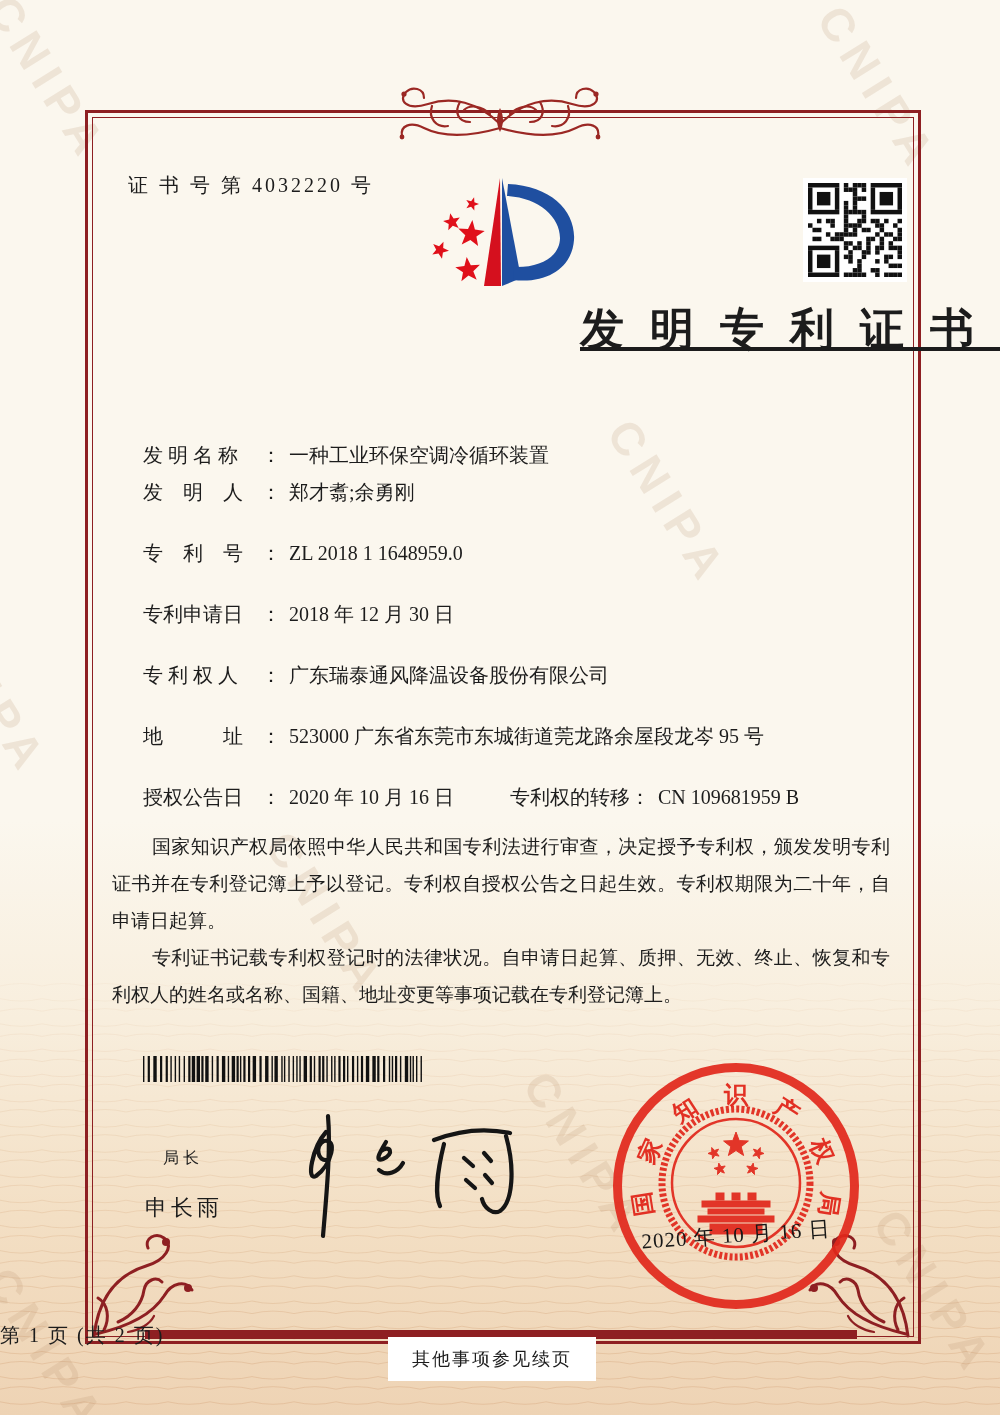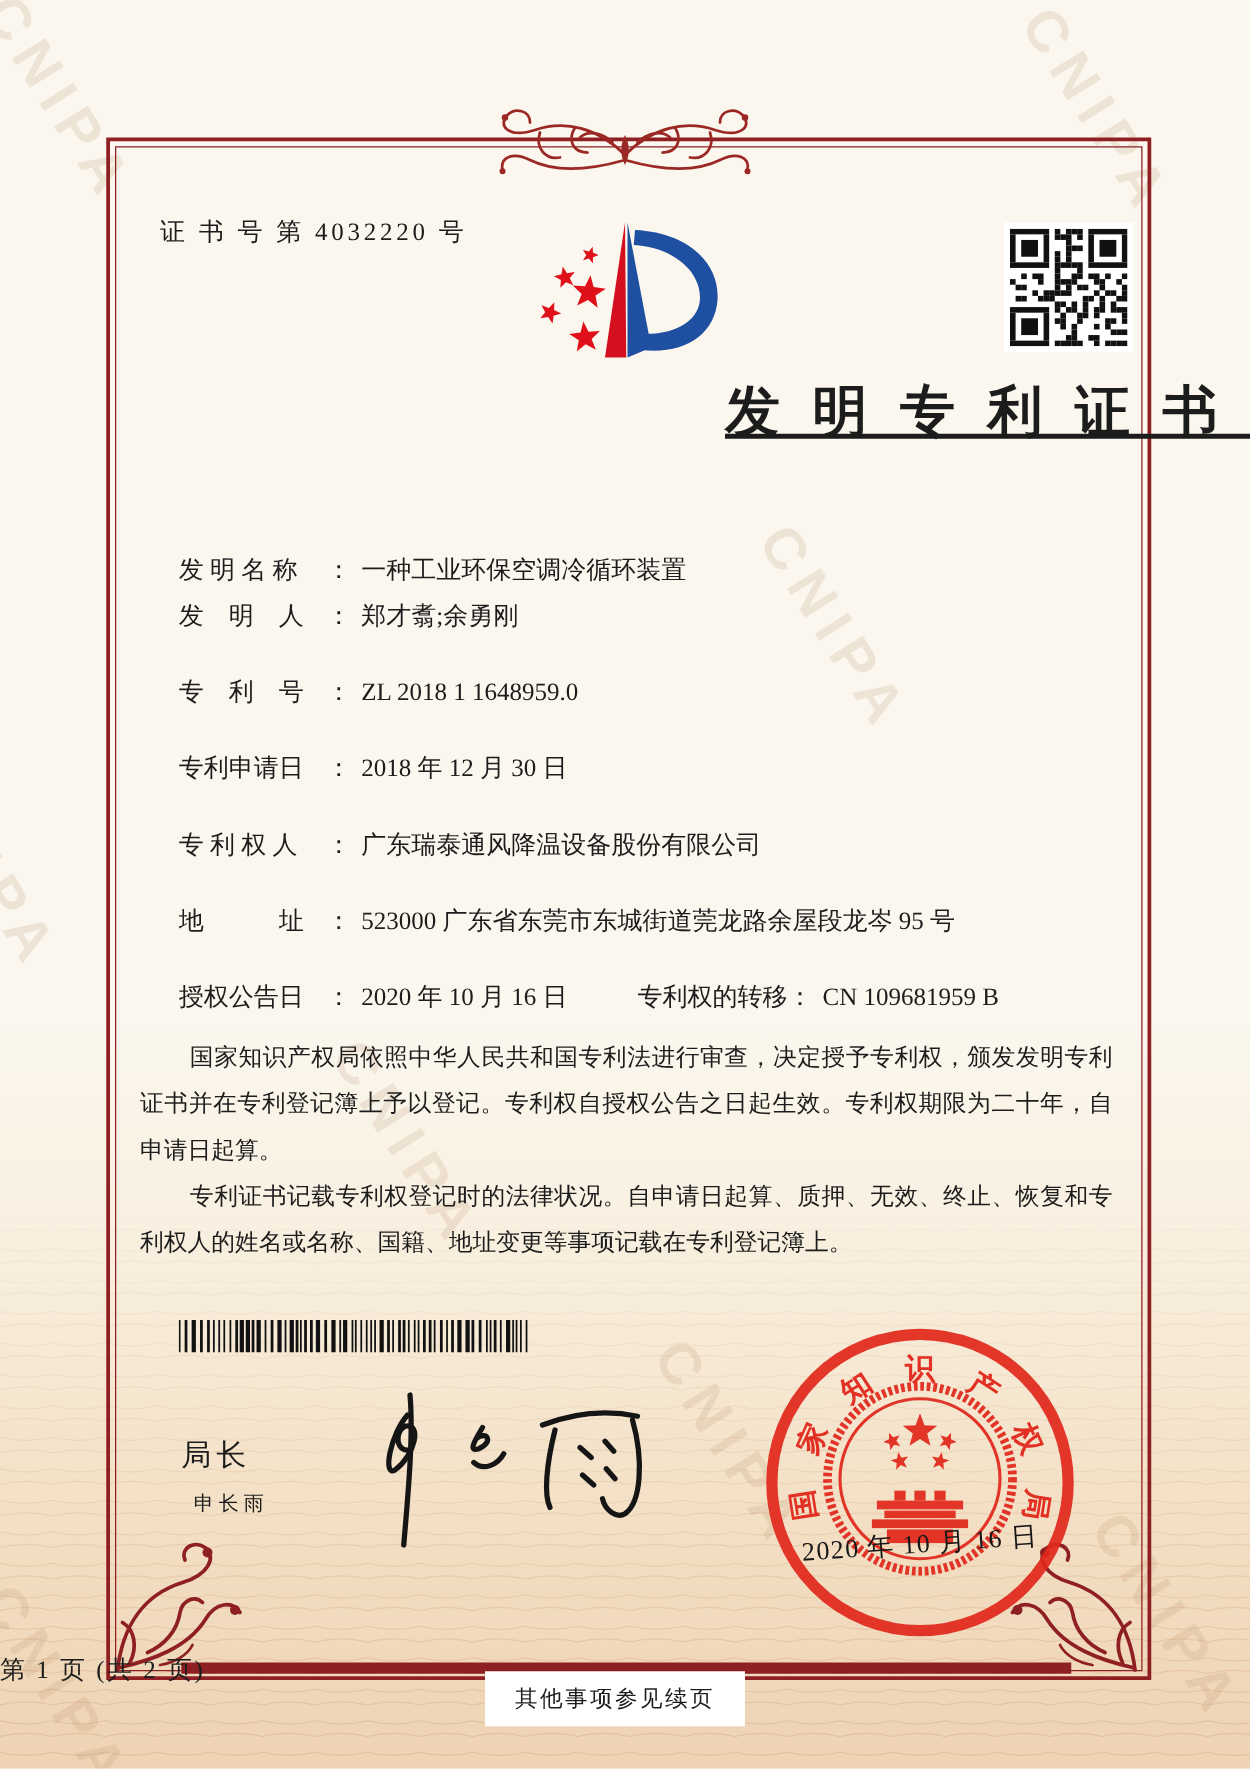--- a/index.html
+++ b/index.html
@@ -23,22 +23,22 @@
       font-size:44px;font-weight:bold;letter-spacing:26px;text-indent:26px;text-decoration:underline;}
   .fields{position:absolute;left:143px;top:418px;width:740px;font-size:20px;}
   .frow{position:absolute;left:0;white-space:nowrap;}
   .flabel{display:inline-block;min-width:118px;}
   .fcolon{display:inline-block;margin-right:8px;}
   .frow2{position:absolute;left:367px;white-space:nowrap;}
   .body-text{position:absolute;left:112px;top:828px;width:778px;font-size:19px;
       line-height:37px;text-align:justify;}
   .body-text p{margin:0;text-indent:2.1em;}
   .barcode{position:absolute;left:143px;top:1056px;}
-  .signer-title{position:absolute;left:145px;top:1148px;font-size:24px;letter-spacing:4px;}
-  .signer-name{position:absolute;left:155px;top:1193px;font-size:16px;letter-spacing:4px;}
+  .signer-title{position:absolute;left:163px;top:1148px;font-size:16px;letter-spacing:4px;}
+  .signer-name{position:absolute;left:145px;top:1193px;font-size:22px;letter-spacing:4px;}
   .signature{position:absolute;left:268px;top:1108px;}
   .seal{position:absolute;left:613px;top:1063px;width:246px;height:246px;}
   .seal-ring{position:absolute;left:0;top:0;width:228px;height:228px;
       border:9px solid rgba(225,39,27,.92);border-radius:50%;}
   .seal-char{position:absolute;font-size:24px;font-weight:bold;color:rgba(224,38,26,.95);
       font-family:"Liberation Serif","DejaVu Serif",serif;}
   .seal-date{position:absolute;left:-12px;top:158px;width:270px;text-align:center;
       font-size:21px;letter-spacing:1px;color:#171717;transform:rotate(-4deg);}
   .page-num{position:absolute;left:0;top:1322px;width:100%;text-align:left;
       font-size:20px;letter-spacing:2px;}

